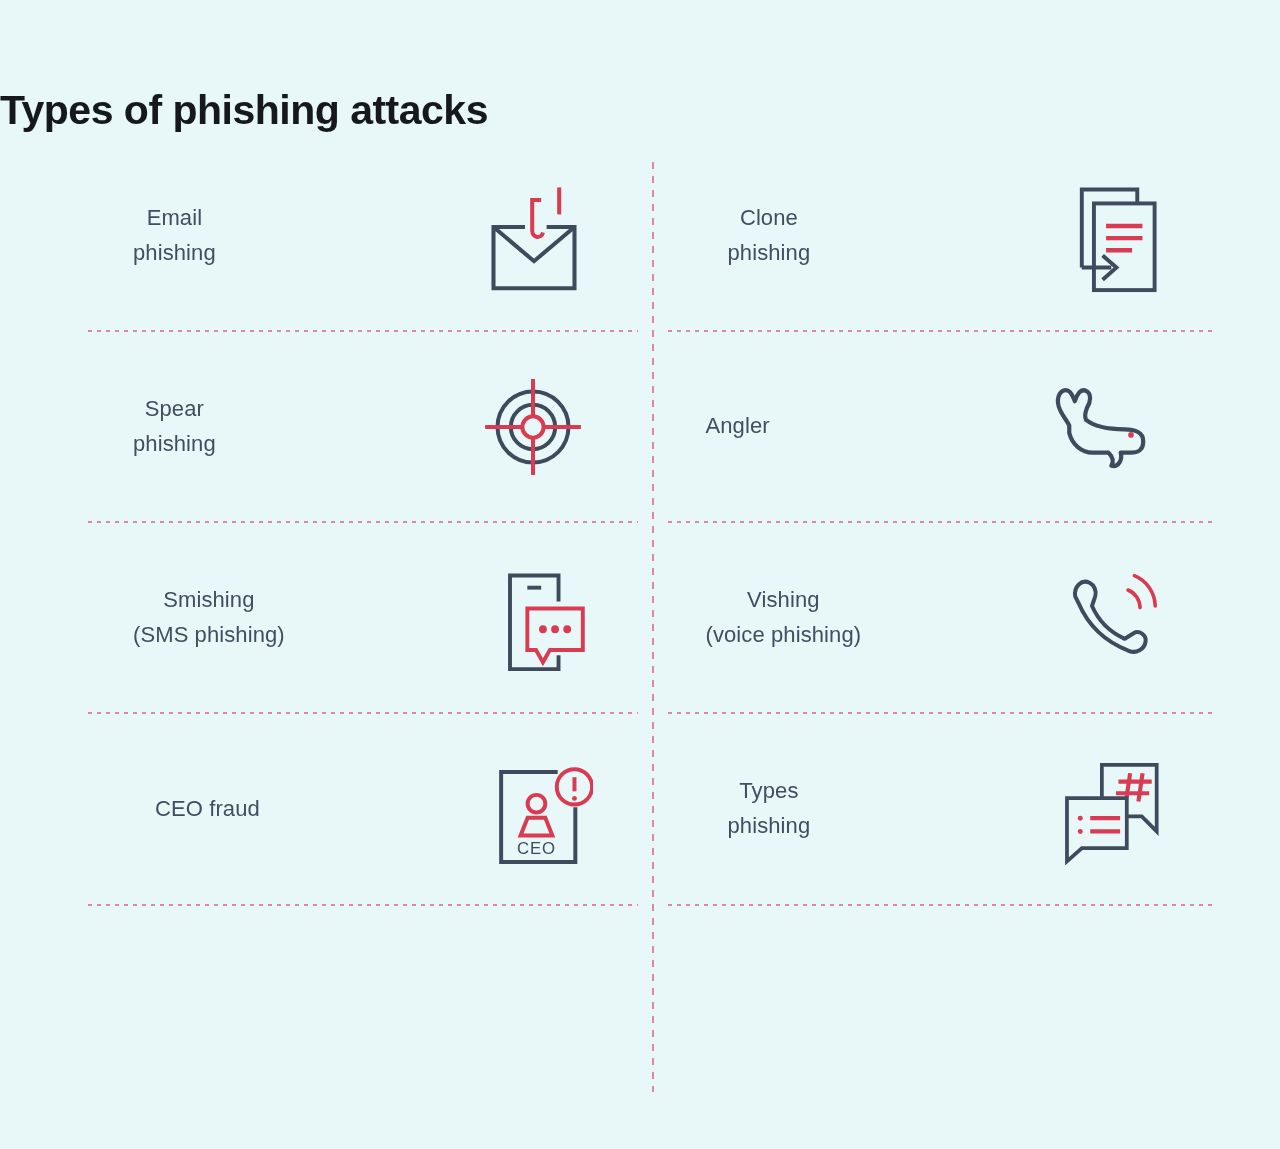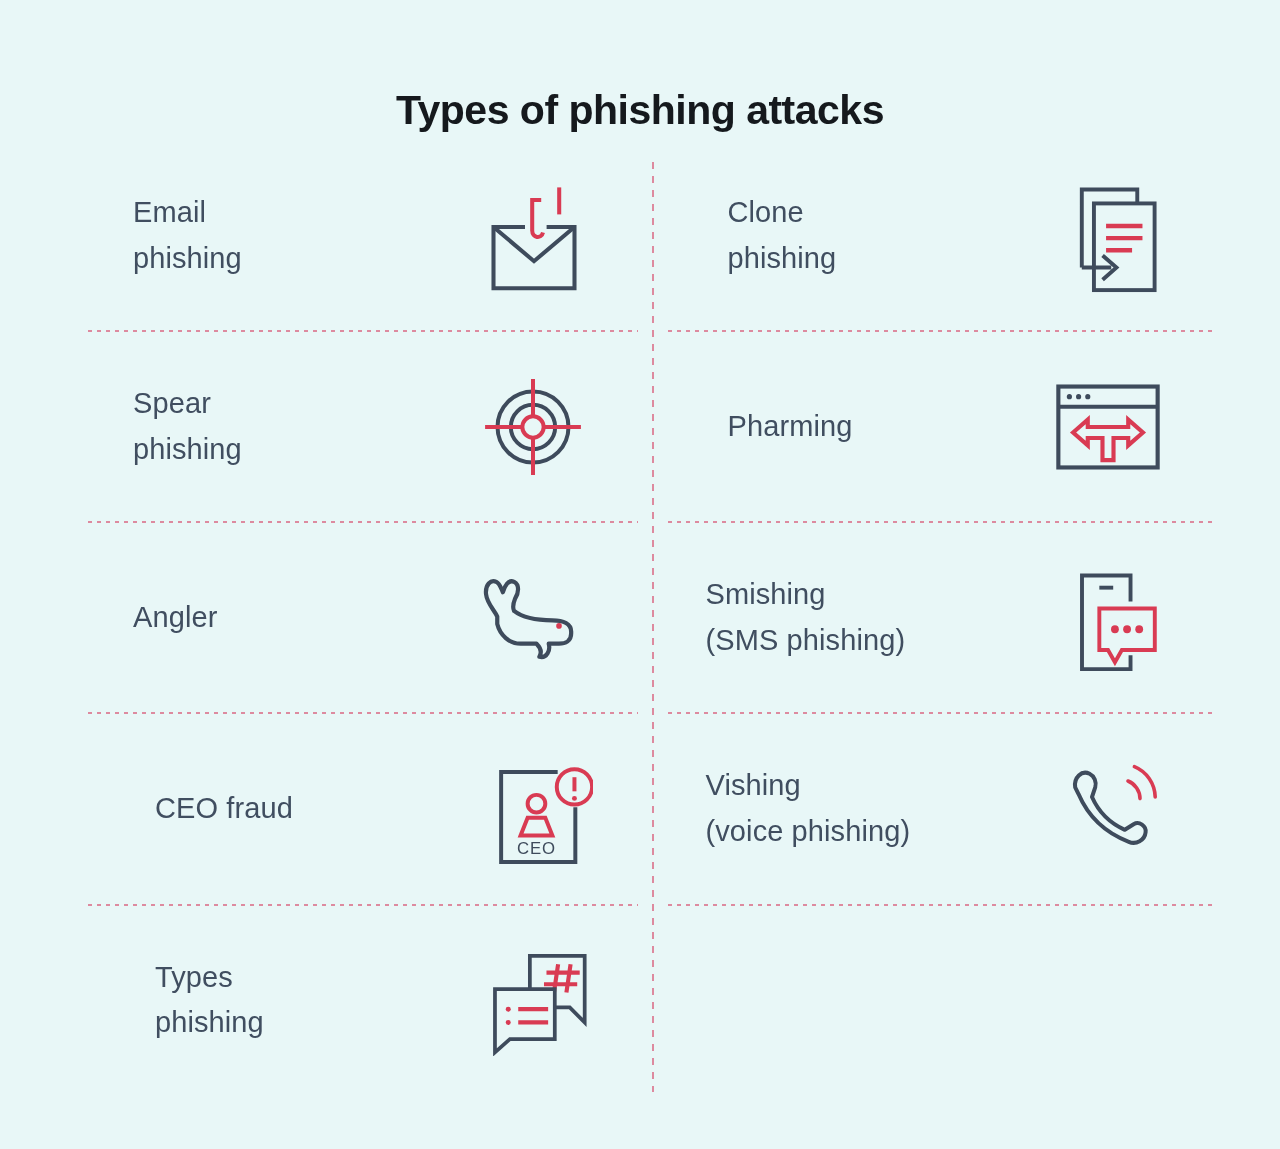--- a/index.html
+++ b/index.html
@@ -7,34 +7,34 @@
     --bg:#e8f7f7; --dark:#3e4b5c; --text:#404e60; --red:#d93b53;
     --divider:#dd8a9f; --title:#15191d;
   }
   body{
     width:1280px;height:1149px;position:relative;overflow:hidden;
     background:var(--bg);
     font-family:"Liberation Sans", sans-serif;
   }
   .title{
     position:absolute;left:0;right:0;top:60px;
-    text-align:center;
+    text-align:left;
     font-size:41px;font-weight:700;color:var(--title);
     letter-spacing:-0.5px;
   }
   .grid{
     position:absolute;left:70px;top:140px;width:1145px;height:956px;
     display:grid;grid-template-columns:1fr 1fr;grid-template-rows:repeat(5,1fr);
   }
   .cell{display:flex;align-items:center;justify-content:space-between;}
   .cell.left{padding:0 55px 0 63px;}
   .cell.right{padding:0 50px 0 85px;}
   .label{
-    font-size:29px;line-height:1.58;color:var(--text);font-weight:500;
-    white-space:pre-line;letter-spacing:0.1px;
+    font-size:22px;line-height:1.58;color:var(--text);font-weight:500;
+    white-space:pre-line;letter-spacing:0.1px;text-align:center;
   }
   .icon{flex:0 0 auto;}
   
   .h-div{
     position:absolute;height:2px;
     background:repeating-linear-gradient(to right,var(--divider) 0 4px,transparent 4px 9px);
   }
   .h-div.seg-l{left:88px;width:550px;}
   .h-div.seg-r{left:668px;width:545px;}
   .hy1{top:330px;} .hy2{top:521px;} .hy3{top:712px;} .hy4{top:904px;}
@@ -84,31 +84,20 @@
   <div class="cell left">
     <div class="label">Spear
 phishing</div>
     <svg class="icon" width="110" height="110" viewBox="0 0 124 124">
       <circle class="s-dark" cx="62" cy="62" r="40"></circle>
       <circle class="s-dark" cx="62" cy="62" r="25"></circle>
       <path class="s-red" d="M62,8 V50 M62,74 V116 M8,62 H50 M74,62 H116"></path>
       <circle class="s-red" cx="62" cy="62" r="12"></circle>
     </svg>
   </div>
-  <div class="cell right">
-    <div class="label">Pharming</div>
-    <svg class="icon" width="114" height="96" viewBox="0 0 124 104">
-      <rect class="s-dark" x="8" y="8" width="108" height="88"></rect>
-      <path class="s-dark" d="M8,30 H116"></path>
-      <circle class="f-dark" cx="20" cy="19" r="2.8"></circle>
-      <circle class="f-dark" cx="30" cy="19" r="2.8"></circle>
-      <circle class="f-dark" cx="40" cy="19" r="2.8"></circle>
-      <path class="s-red" d="M24,58 L40,44 V52 H84 V44 L100,58 L84,72 V64 H68 V88 H56 V64 H40 V72 Z"></path>
-    </svg>
-  </div>
 
   <div class="cell left">
     <div class="label">Angler</div>
     <svg class="icon" width="116" height="103" viewBox="0 0 124 110">
       <path class="s-dark round" d="M27,54
         C24,47 16,40 15,30
         C14,20 20,14 26,17
         C30,19 31,24 33,28
         C35,21 39,14 45,17
         C51,20 50,29 46,35
@@ -132,49 +121,49 @@
 (SMS phishing)</div>
     <svg class="icon" width="104" height="120" viewBox="0 0 120 130">
       <path class="s-dark" d="M86,46 V16 H30 V124 H86 V108"></path>
       <path class="s-dark" d="M50,30 H66"></path>
       <path class="s-red f-bg" d="M50,54 H114 V102 H76 L68,116 L60,102 H50 Z"></path>
       <circle class="f-red" cx="68" cy="78" r="4.5"></circle>
       <circle class="f-red" cx="82" cy="78" r="4.5"></circle>
       <circle class="f-red" cx="96" cy="78" r="4.5"></circle>
     </svg>
   </div>
-  <div class="cell right">
-    <div class="label">CEO fraud</div>
-    <svg class="icon" width="106" height="118" viewBox="0 0 120 124">
-      <path class="s-dark" d="M80,20 H16 V122 H100 V60"></path>
-      <circle class="s-red f-bg" cx="99" cy="37" r="20"></circle>
-      <path class="s-red" d="M99,26 V42"></path>
-      <circle class="f-red" cx="99" cy="50" r="2.8"></circle>
-      <circle class="s-red" cx="56" cy="56" r="10"></circle>
-      <path class="s-red" d="M38,92 L46,72 H66 L74,92 Z"></path>
-      <text class="ceo-text" x="56" y="113" text-anchor="middle">CEO</text>
-    </svg>
-  </div>
-
   <div class="cell left">
     <div class="label">Vishing
 (voice phishing)</div>
     <svg class="icon" width="104" height="104" viewBox="0 0 130 130">
       <path class="s-dark round" style="stroke-width:5" d="M24,38
         C22,26 32,16 42,21
         C48,24 51,31 49,38
         L45,50
         C53,68 68,83 86,91
         L97,84
         C104,80 113,86 112,94
         C111,104 100,110 91,106
         C62,95 40,74 28,46
         C26,42 25,40 24,38 Z"></path>
       <path class="s-red round" d="M98,12 A42,42 0 0 1 124,50"></path>
       <path class="s-red round" d="M90,30 A24,24 0 0 1 105,52"></path>
+    </svg>
+  </div>
+
+  <div class="cell right">
+    <div class="label">CEO fraud</div>
+    <svg class="icon" width="106" height="118" viewBox="0 0 120 124">
+      <path class="s-dark" d="M80,20 H16 V122 H100 V60"></path>
+      <circle class="s-red f-bg" cx="99" cy="37" r="20"></circle>
+      <path class="s-red" d="M99,26 V42"></path>
+      <circle class="f-red" cx="99" cy="50" r="2.8"></circle>
+      <circle class="s-red" cx="56" cy="56" r="10"></circle>
+      <path class="s-red" d="M38,92 L46,72 H66 L74,92 Z"></path>
+      <text class="ceo-text" x="56" y="113" text-anchor="middle">CEO</text>
     </svg>
   </div>
   <div class="cell right">
     <div class="label">Types
 phishing</div>
     <svg class="icon" width="108" height="112" viewBox="0 0 130 134">
       <path class="s-dark f-bg" d="M54,14 H120 V94 L102,76 H54 Z"></path>
       <path class="s-red w5" d="M74,34 H114 M71,48 H111 M88,24 L83,58 M103,24 L98,58"></path>
       <path class="s-dark f-bg" d="M12,54 V130 L30,114 H84 V54 Z"></path>
       <path class="s-red w5" d="M40,78 H76 M40,94 H76"></path>

